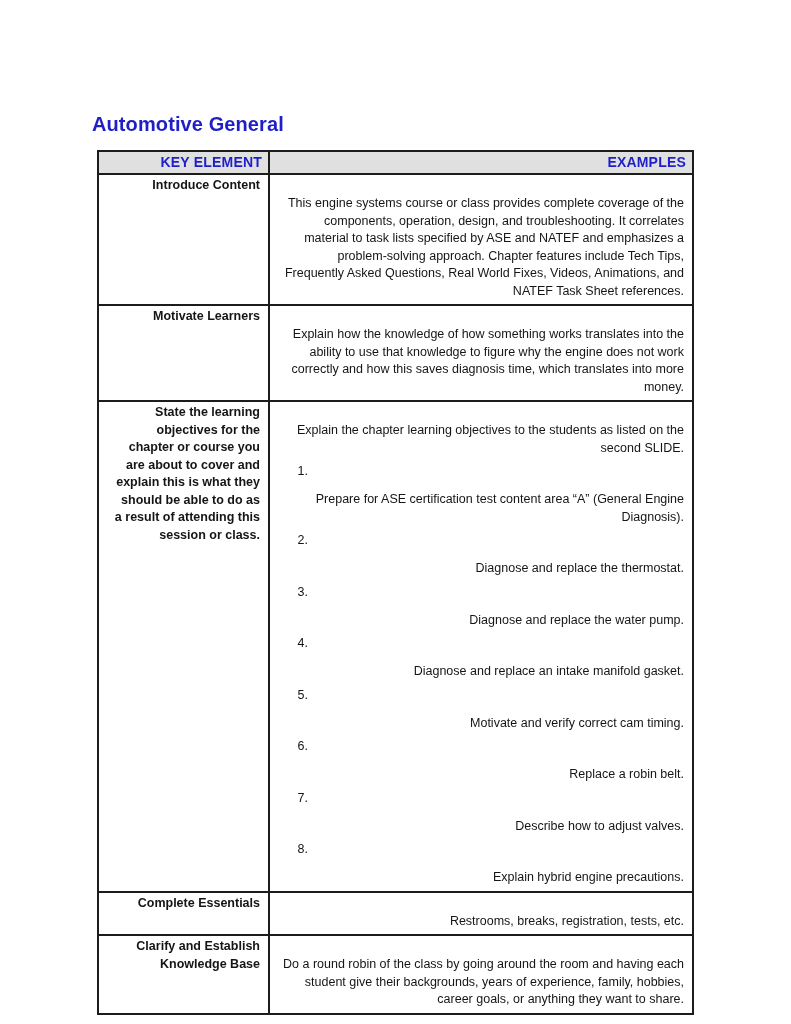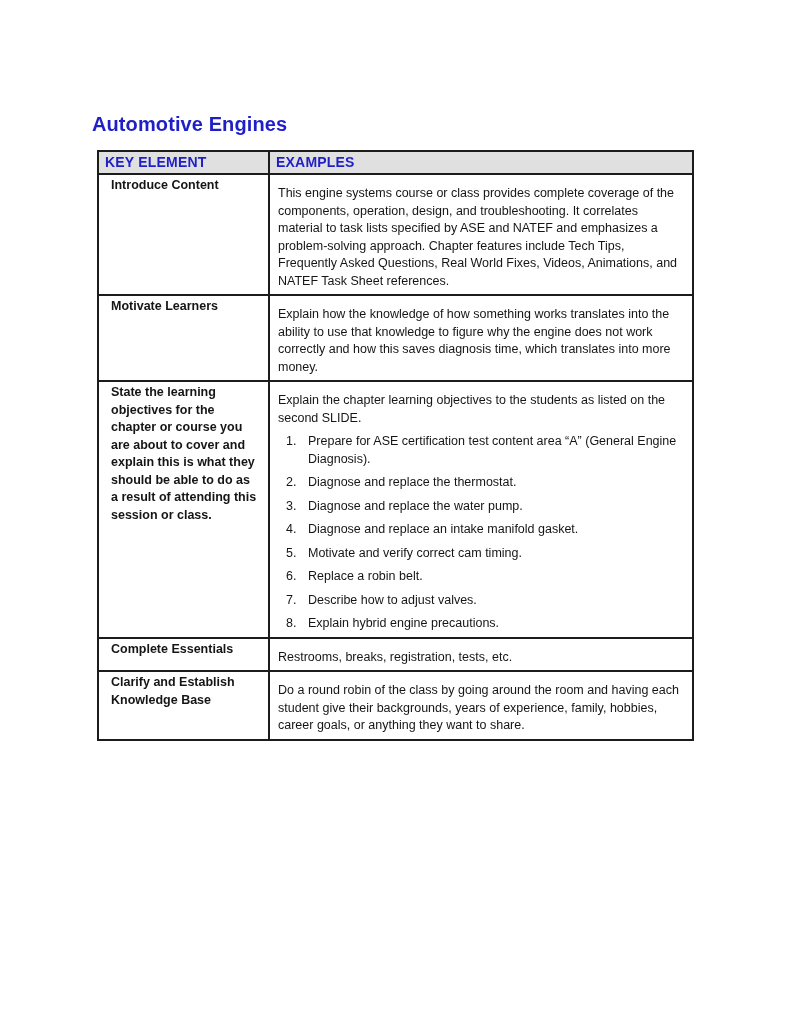--- a/index.html
+++ b/index.html
@@ -36,59 +36,59 @@
   
   table.key-table{
     border-collapse:collapse;
     width:597px;
     margin-left:5px;
     table-layout:fixed;
   }
   .key-table th,.key-table td{
     border:2px solid var(--border);
     vertical-align:top;
-    text-align:left;
+    text-align:right;
   }
   .key-table th{
     background:var(--header-bg);
     color:var(--accent);
     font-size:14px;
     font-weight:bold;
     padding:2px 6px 3px 6px;
     letter-spacing:0.2px;
   }
   .col-key{width:171px;}
   td.key-cell{
     font-weight:bold;
     font-size:12.5px;
     line-height:17.5px;
     padding:2px 8px 4px 12px;
   }
   td.ex-cell{
     font-size:12.5px;
     line-height:17.5px;
-    padding:10px 8px 4px 8px;
+    padding:20px 8px 4px 8px;
   }
   td.ex-cell p{margin:0;}
   .obj-item{
     display:flex;
     margin-top:6px;
     padding-left:8px;
   }
   .obj-num{flex:none;width:22px;}
-  .obj-text{flex:1;}
+  .obj-text{flex:1;margin-top:28px;}
   .bold-italic{font-weight:bold;font-style:italic;}
 </style>
 </head>
 <body>
 
 <div class="page">
 
   <div class="title-block">
-    <div class="title-line">Automotive Engines</div>
+    <div class="title-line">Automotive General</div>
   </div>
 
   <table class="key-table">
     <colgroup>
       <col class="col-key">
       <col>
     </colgroup>
     <thead>
       <tr>
         <th>KEY ELEMENT</th>

